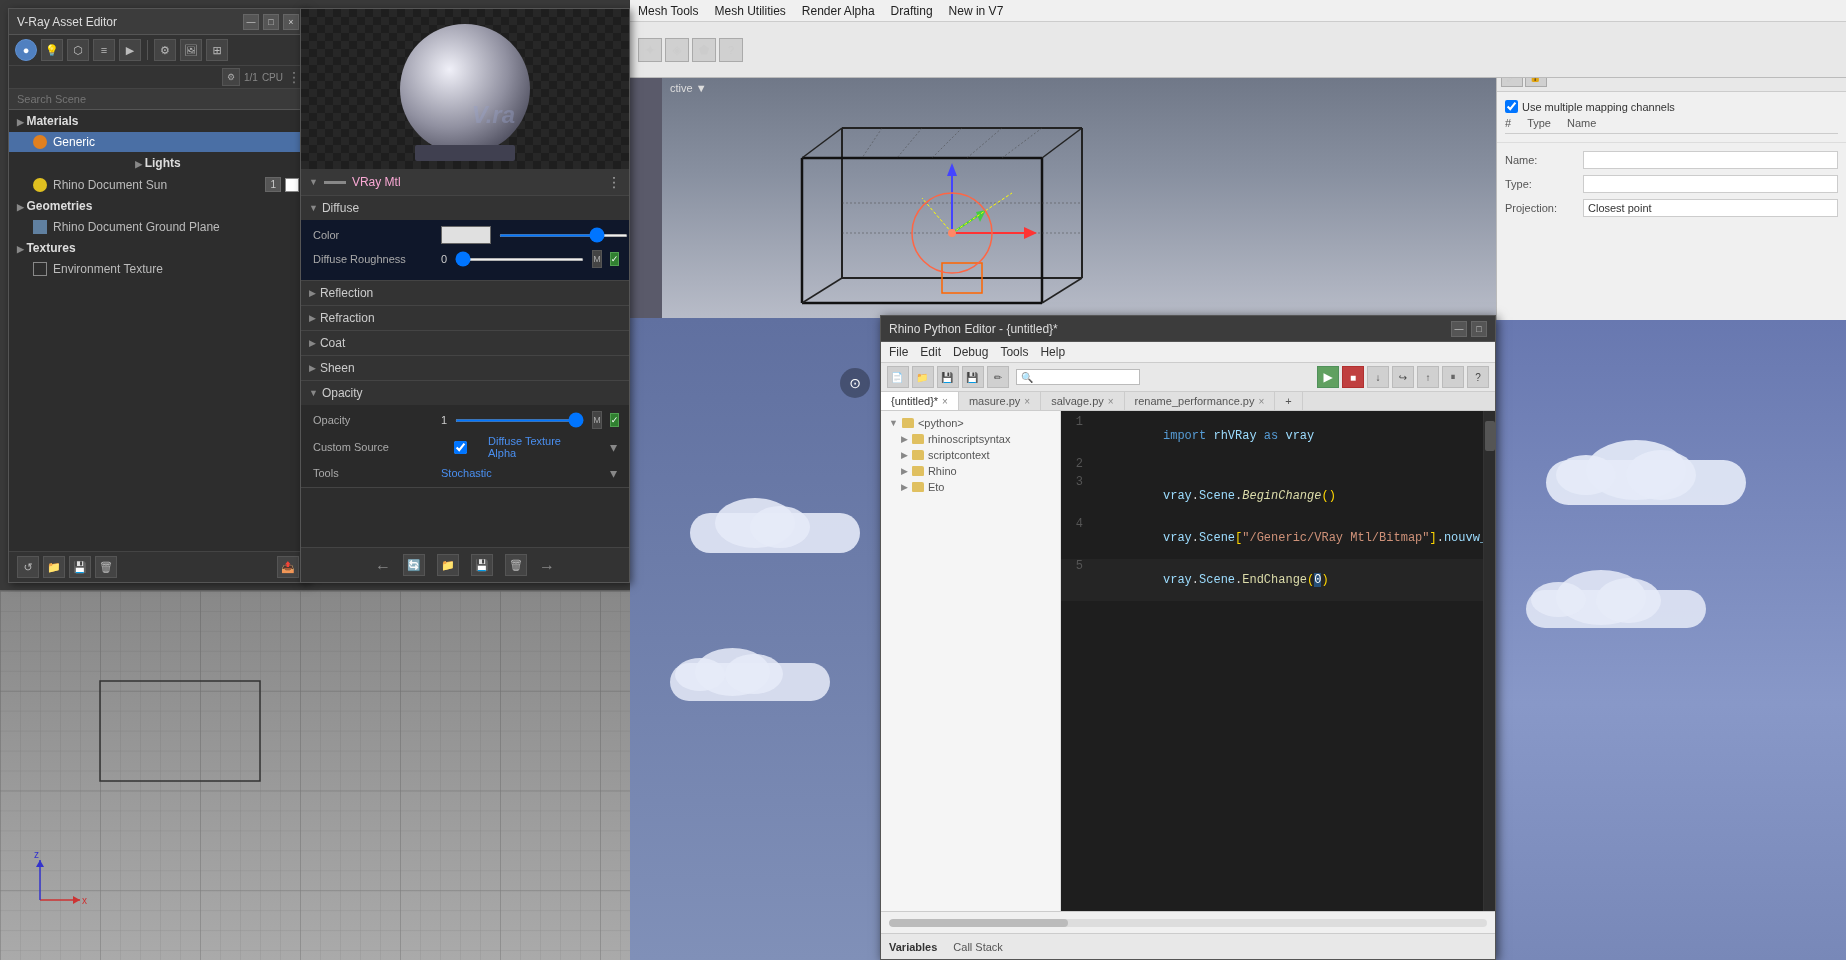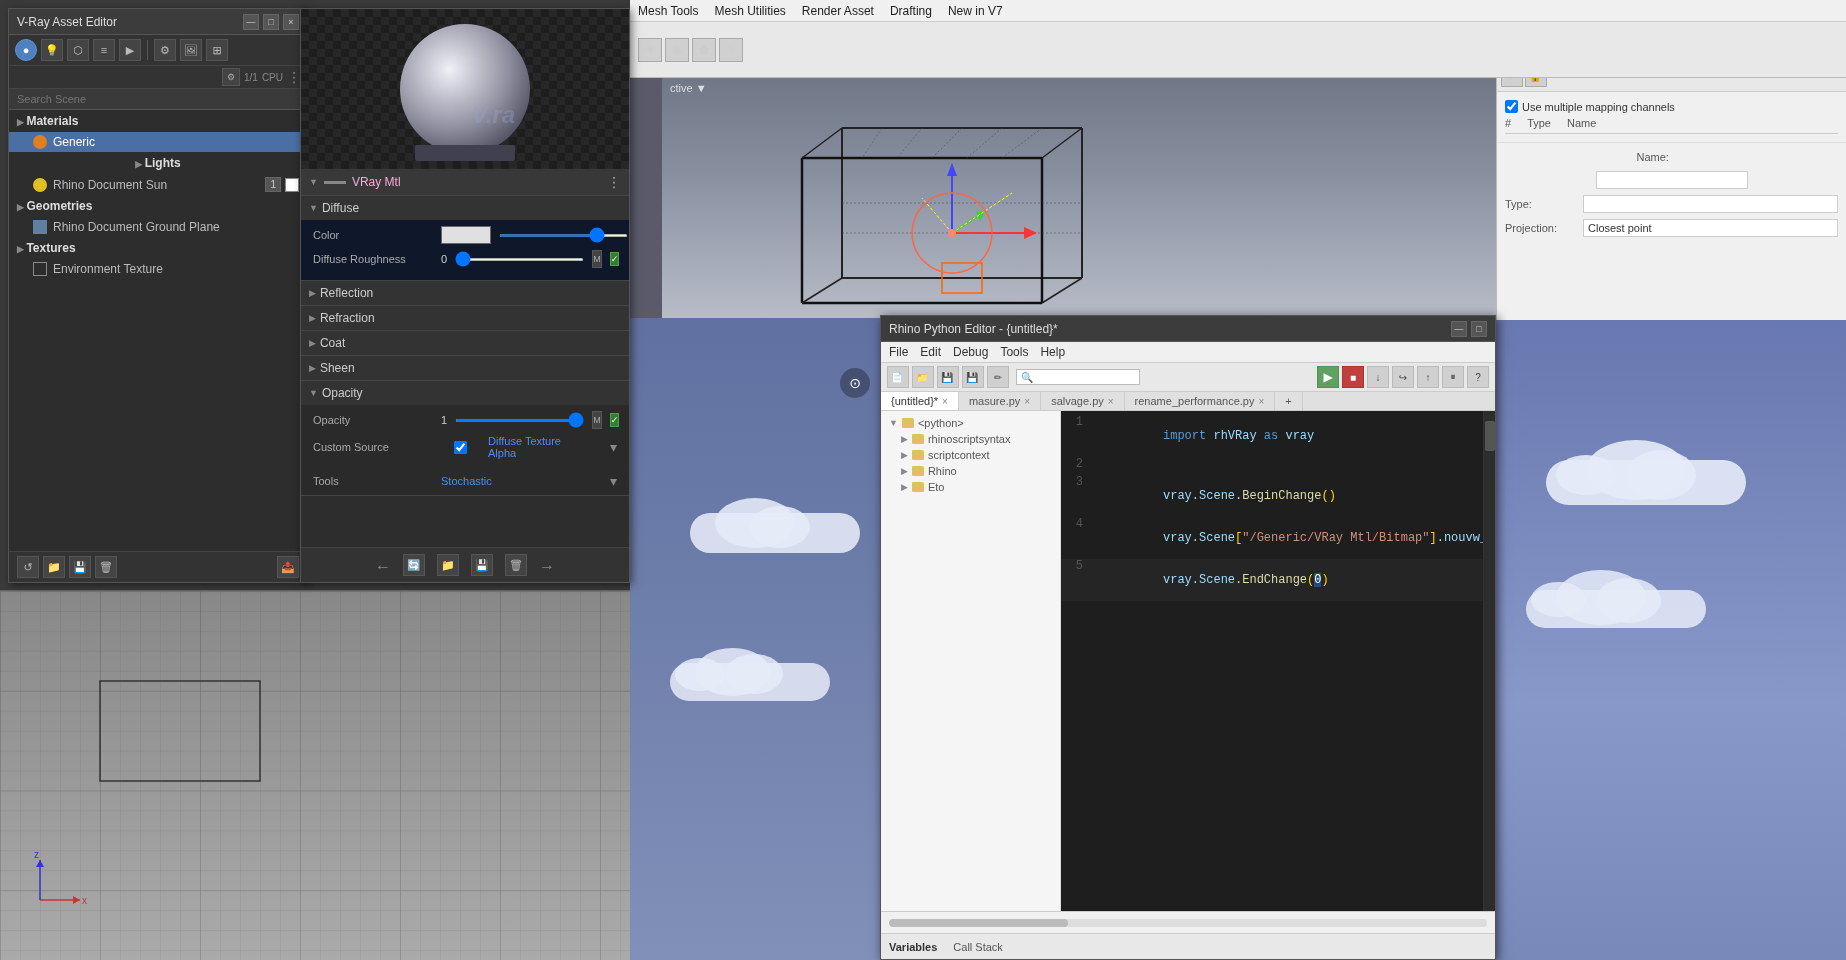--- a/index.html
+++ b/index.html
@@ -5,21 +5,21 @@
     * { box-sizing: border-box; margin: 0; padding: 0; }
     body { background: #3a3a3a; font-family: 'Segoe UI', Arial, sans-serif; font-size: 12px; color: #ccc; overflow: hidden; width: 1846px; height: 960px; position: relative; }
     @keyframes blink { 0%,100%{opacity:1} 50%{opacity:0} }
   </style>
 </head>
 <body>
 
 <div style="position:absolute;top:0;left:630px;right:0;height:22px;background:#f0f0f0;display:flex;align-items:center;padding:0 8px;gap:16px;z-index:100;border-bottom:1px solid #ccc;">
   <span style="font-size:12px;color:#222;cursor:pointer;">Mesh Tools</span>
   <span style="font-size:12px;color:#222;cursor:pointer;">Mesh Utilities</span>
-  <span style="font-size:12px;color:#222;cursor:pointer;">Render Asset</span>
+  <span style="font-size:12px;color:#222;cursor:pointer;">Render Alpha</span>
   <span style="font-size:12px;color:#222;cursor:pointer;">Drafting</span>
   <span style="font-size:12px;color:#222;cursor:pointer;">New in V7</span>
 </div>
 
 <div style="position:absolute;top:22px;left:630px;right:0;height:56px;background:#e8e8e8;display:flex;align-items:center;padding:4px 8px;gap:3px;z-index:100;border-bottom:1px solid #bbb;flex-wrap:wrap;">
   <div style="width:24px;height:24px;background:#d0d0d0;border:1px solid #aaa;display:flex;align-items:center;justify-content:center;cursor:pointer;font-size:14px;">✦</div>
   <div style="width:24px;height:24px;background:#d0d0d0;border:1px solid #aaa;display:flex;align-items:center;justify-content:center;cursor:pointer;font-size:12px;">◈</div>
   <div style="width:24px;height:24px;background:#d0d0d0;border:1px solid #aaa;display:flex;align-items:center;justify-content:center;cursor:pointer;font-size:12px;">⬟</div>
   <div style="width:24px;height:24px;background:#d0d0d0;border:1px solid #aaa;display:flex;align-items:center;justify-content:center;cursor:pointer;font-size:11px;">?</div>
 </div>
@@ -75,21 +75,21 @@
       <label>Use multiple mapping channels</label>
     </div>
     <div style="display:flex;gap:16px;font-size:11px;color:#555;border-bottom:1px solid #ccc;padding-bottom:4px;">
       <span>#</span>
       <span>Type</span>
       <span>Name</span>
     </div>
   </div>
 
   <div style="padding:8px;">
-    <div style="display:flex;align-items:center;margin-bottom:6px;gap:8px;flex-direction:column;">
+    <div style="display:flex;align-items:center;margin-bottom:6px;gap:8px;">
       <span style="font-size:11px;color:#555;width:70px;">Name:</span>
       <input style="flex: 1 1 0%; border: 1px solid rgb(204, 204, 204); padding: 2px 4px; font-size: 11px; background: rgb(255, 255, 255); color: rgb(51, 51, 51);">
     </div>
     <div style="display:flex;align-items:center;margin-bottom:6px;gap:8px;">
       <span style="font-size:11px;color:#555;width:70px;">Type:</span>
       <input style="flex: 1 1 0%; border: 1px solid rgb(204, 204, 204); padding: 2px 4px; font-size: 11px; background: rgb(255, 255, 255); color: rgb(51, 51, 51);">
     </div>
     <div style="display:flex;align-items:center;gap:8px;">
       <span style="font-size:11px;color:#555;width:70px;">Projection:</span>
       <input style="flex: 1 1 0%; border: 1px solid rgb(204, 204, 204); padding: 2px 4px; font-size: 11px; background: rgb(255, 255, 255); color: rgb(51, 51, 51);" value="Closest point">
@@ -261,21 +261,21 @@
     <div style="padding:6px 12px;background:#2a2a2a;">
 
       <div style="display:flex;align-items:center;gap:8px;margin-bottom:6px;">
         <span style="font-size:11px;color:#aaa;width:120px;flex-shrink:0;">Opacity</span>
         <span style="font-size:11px;color:#ccc;width:20px;text-align:center;">1</span>
         <input type="range" style="flex: 1 1 0%; height: 3px; cursor: pointer;" min="0" max="100" value="100">
         <div style="width:18px;height:18px;background:#444;border:1px solid #555;display:flex;align-items:center;justify-content:center;font-size:9px;cursor:pointer;color:#aaa;">M</div>
         <div style="width:14px;height:14px;background:#308030;border:1px solid #50a050;display:flex;align-items:center;justify-content:center;font-size:9px;color:#fff;cursor:pointer;">✓</div>
       </div>
 
-      <div style="display:flex;align-items:center;gap:21px;margin-bottom:14px;">
+      <div style="display:flex;align-items:center;gap:21px;margin-bottom:6px;">
         <span style="font-size:11px;color:#aaa;width:120px;flex-shrink:0;">Custom Source</span>
         <input type="checkbox" checked="" style="width: 13px; height: 13px;">
         <span style="font-size:11px;color:#4a8ff0;flex:1;cursor:pointer;">Diffuse Texture Alpha</span>
         <span style="font-size:14px;color:#888;cursor:pointer;">▾</span>
       </div>
 
       <div style="display:flex;align-items:center;gap:8px;">
         <span style="font-size:11px;color:#aaa;width:120px;flex-shrink:0;">Tools</span>
         <span style="font-size:11px;color:#4a8ff0;flex:1;cursor:pointer;">Stochastic</span>
         <span style="font-size:14px;color:#888;cursor:pointer;">▾</span>
@@ -465,21 +465,21 @@
       </div>
 
       <div style="display:flex;align-items:flex-start;min-height:18px;">
         <span style="width:30px;text-align:right;padding-right:8px;font-size:12px;color:#555;user-select:none;flex-shrink:0;">2</span>
         <span style="font-size:12px;font-family:'Courier New',monospace;white-space:pre;color:#d4d4d4;"> </span>
       </div>
 
       <div style="display:flex;align-items:flex-start;min-height:18px;">
         <span style="width:30px;text-align:right;padding-right:8px;font-size:12px;color:#555;user-select:none;flex-shrink:0;">3</span>
         <span style="font-size:12px;font-family:'Courier New',monospace;white-space:pre;color:#d4d4d4;">
-          <span style="color:#9cdcfe;">vray</span><span style="color:#d4d4d4;">.</span><span style="color:#9cdcfe;">Scene</span><span style="color:#d4d4d4;">.</span><span style="color:#dcdcaa;">BeginChange</span><span style="color:#ffd700;">()</span>
+          <span style="color:#9cdcfe;">vray</span><span style="color:#d4d4d4;">.</span><span style="color:#9cdcfe;">Scene</span><span style="color:#d4d4d4;">.</span><span style="color:#dcdcaa;font-style:italic;">BeginChange</span><span style="color:#ffd700;">()</span>
         </span>
       </div>
 
       <div style="display:flex;align-items:flex-start;min-height:18px;">
         <span style="width:30px;text-align:right;padding-right:8px;font-size:12px;color:#555;user-select:none;flex-shrink:0;">4</span>
         <span style="font-size:12px;font-family:'Courier New',monospace;white-space:pre;color:#d4d4d4;">
           <span style="color:#9cdcfe;">vray</span><span style="color:#d4d4d4;">.</span><span style="color:#9cdcfe;">Scene</span><span style="color:#ffd700;">[</span><span style="color:#ce9178;">"/Generic/VRay Mtl/Bitmap"</span><span style="color:#ffd700;">]</span><span style="color:#d4d4d4;">.</span><span style="color:#9cdcfe;">nouvw_color_color</span>
         </span>
       </div>
 

